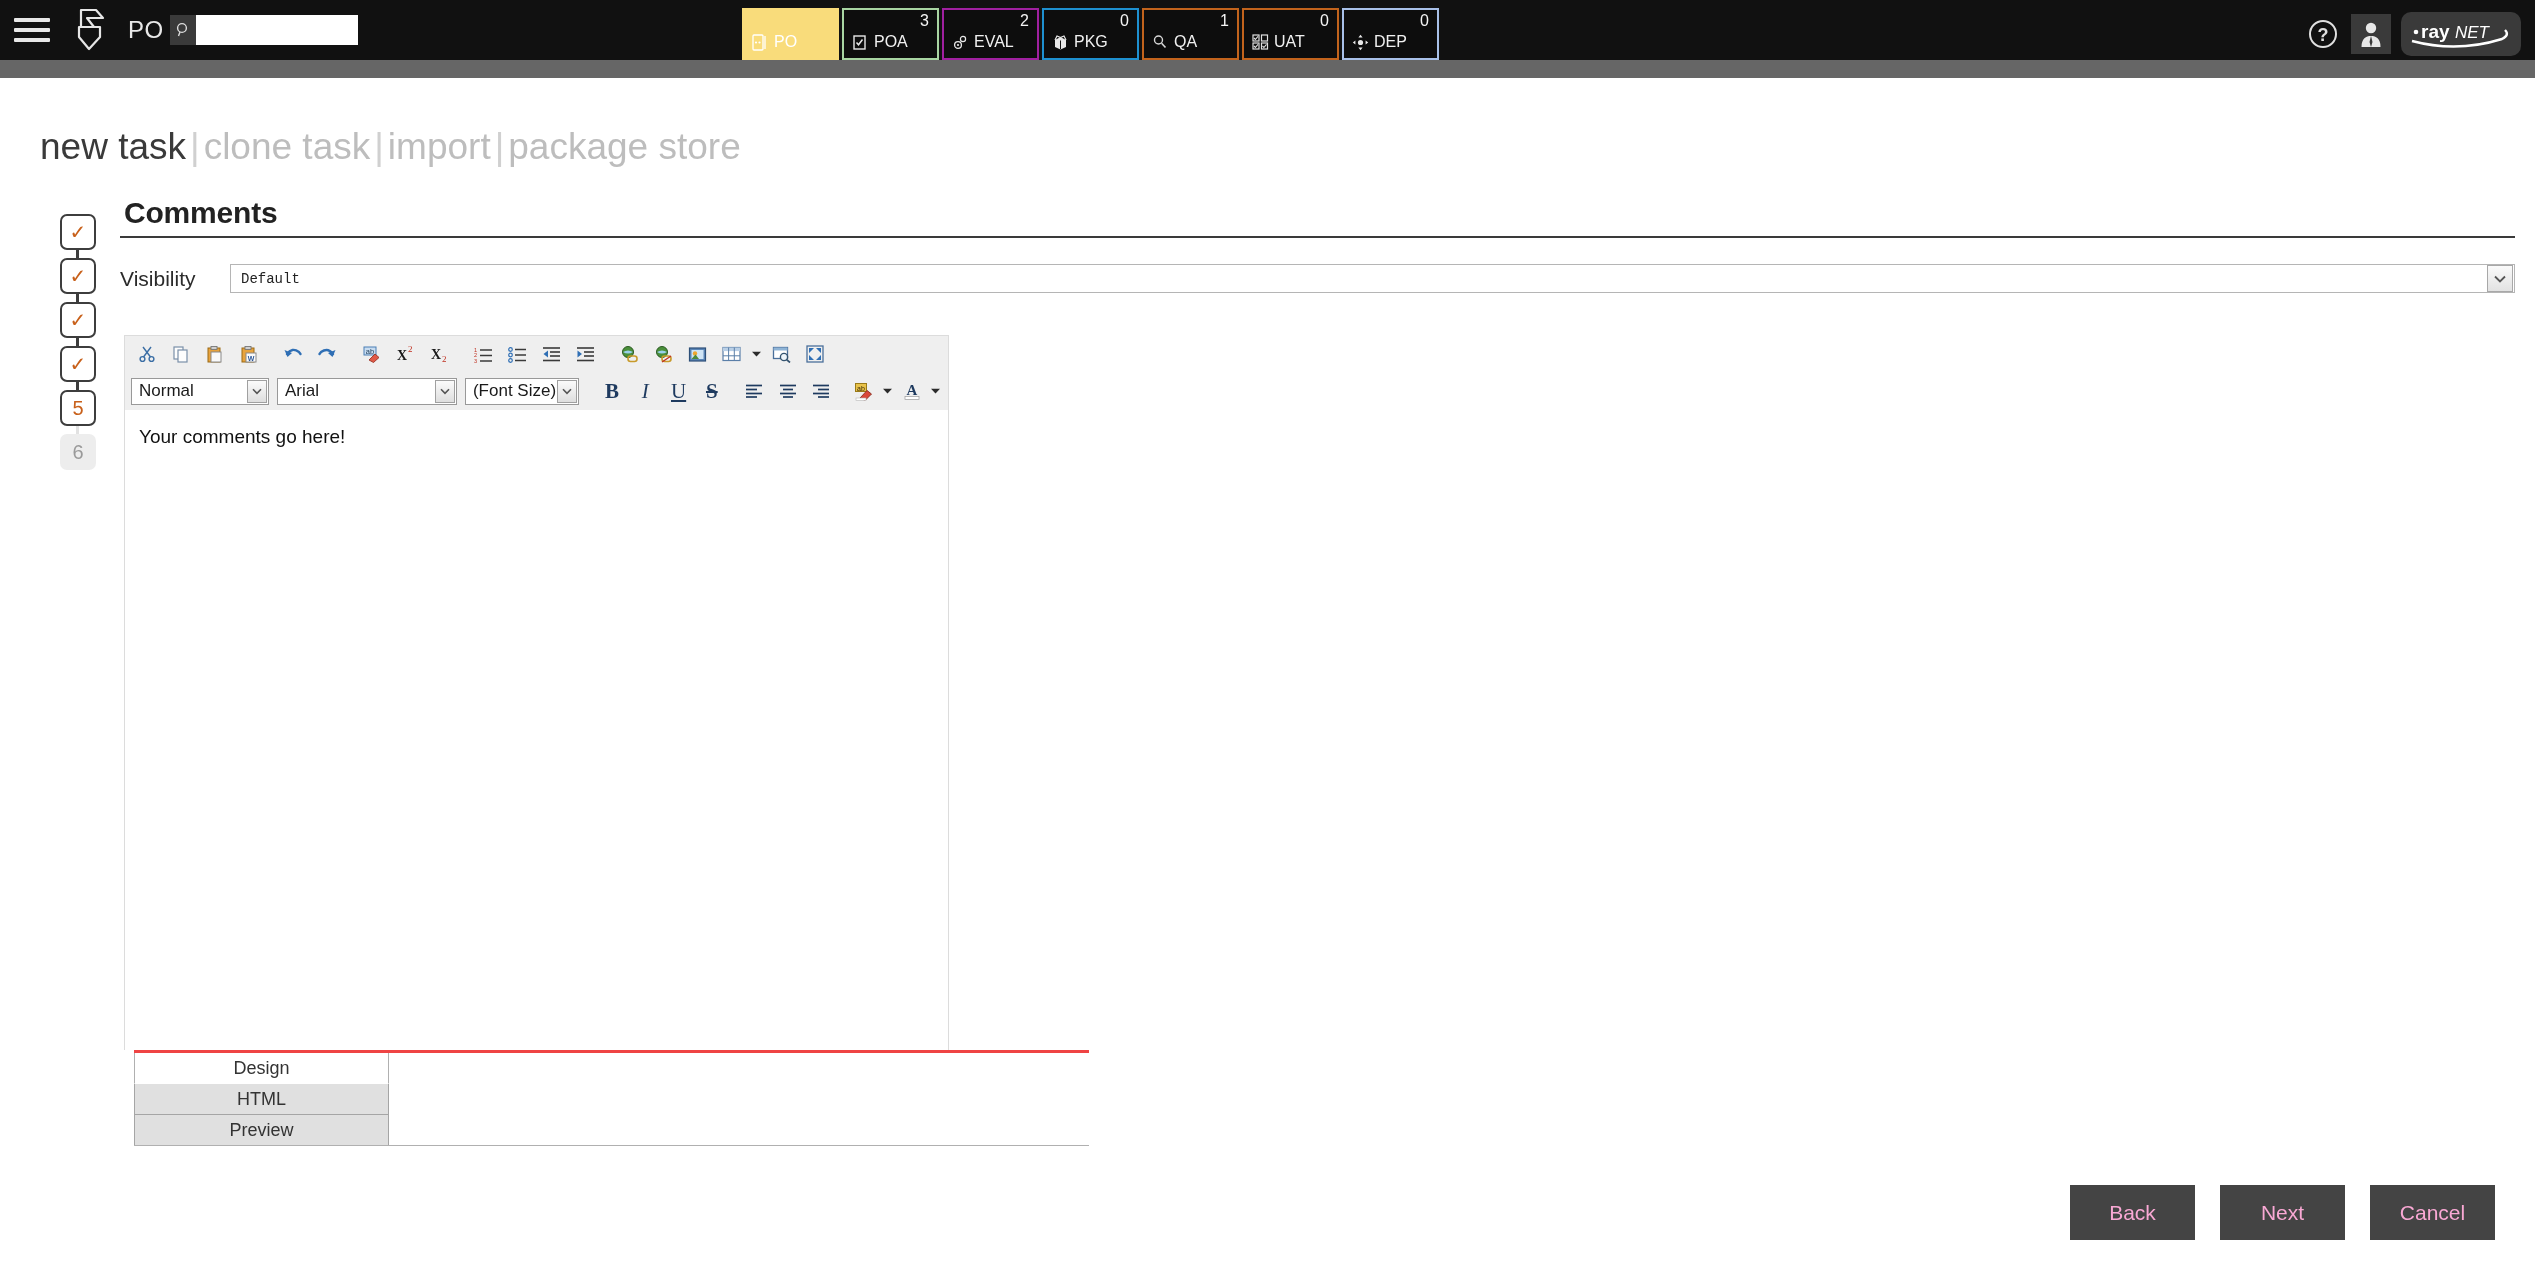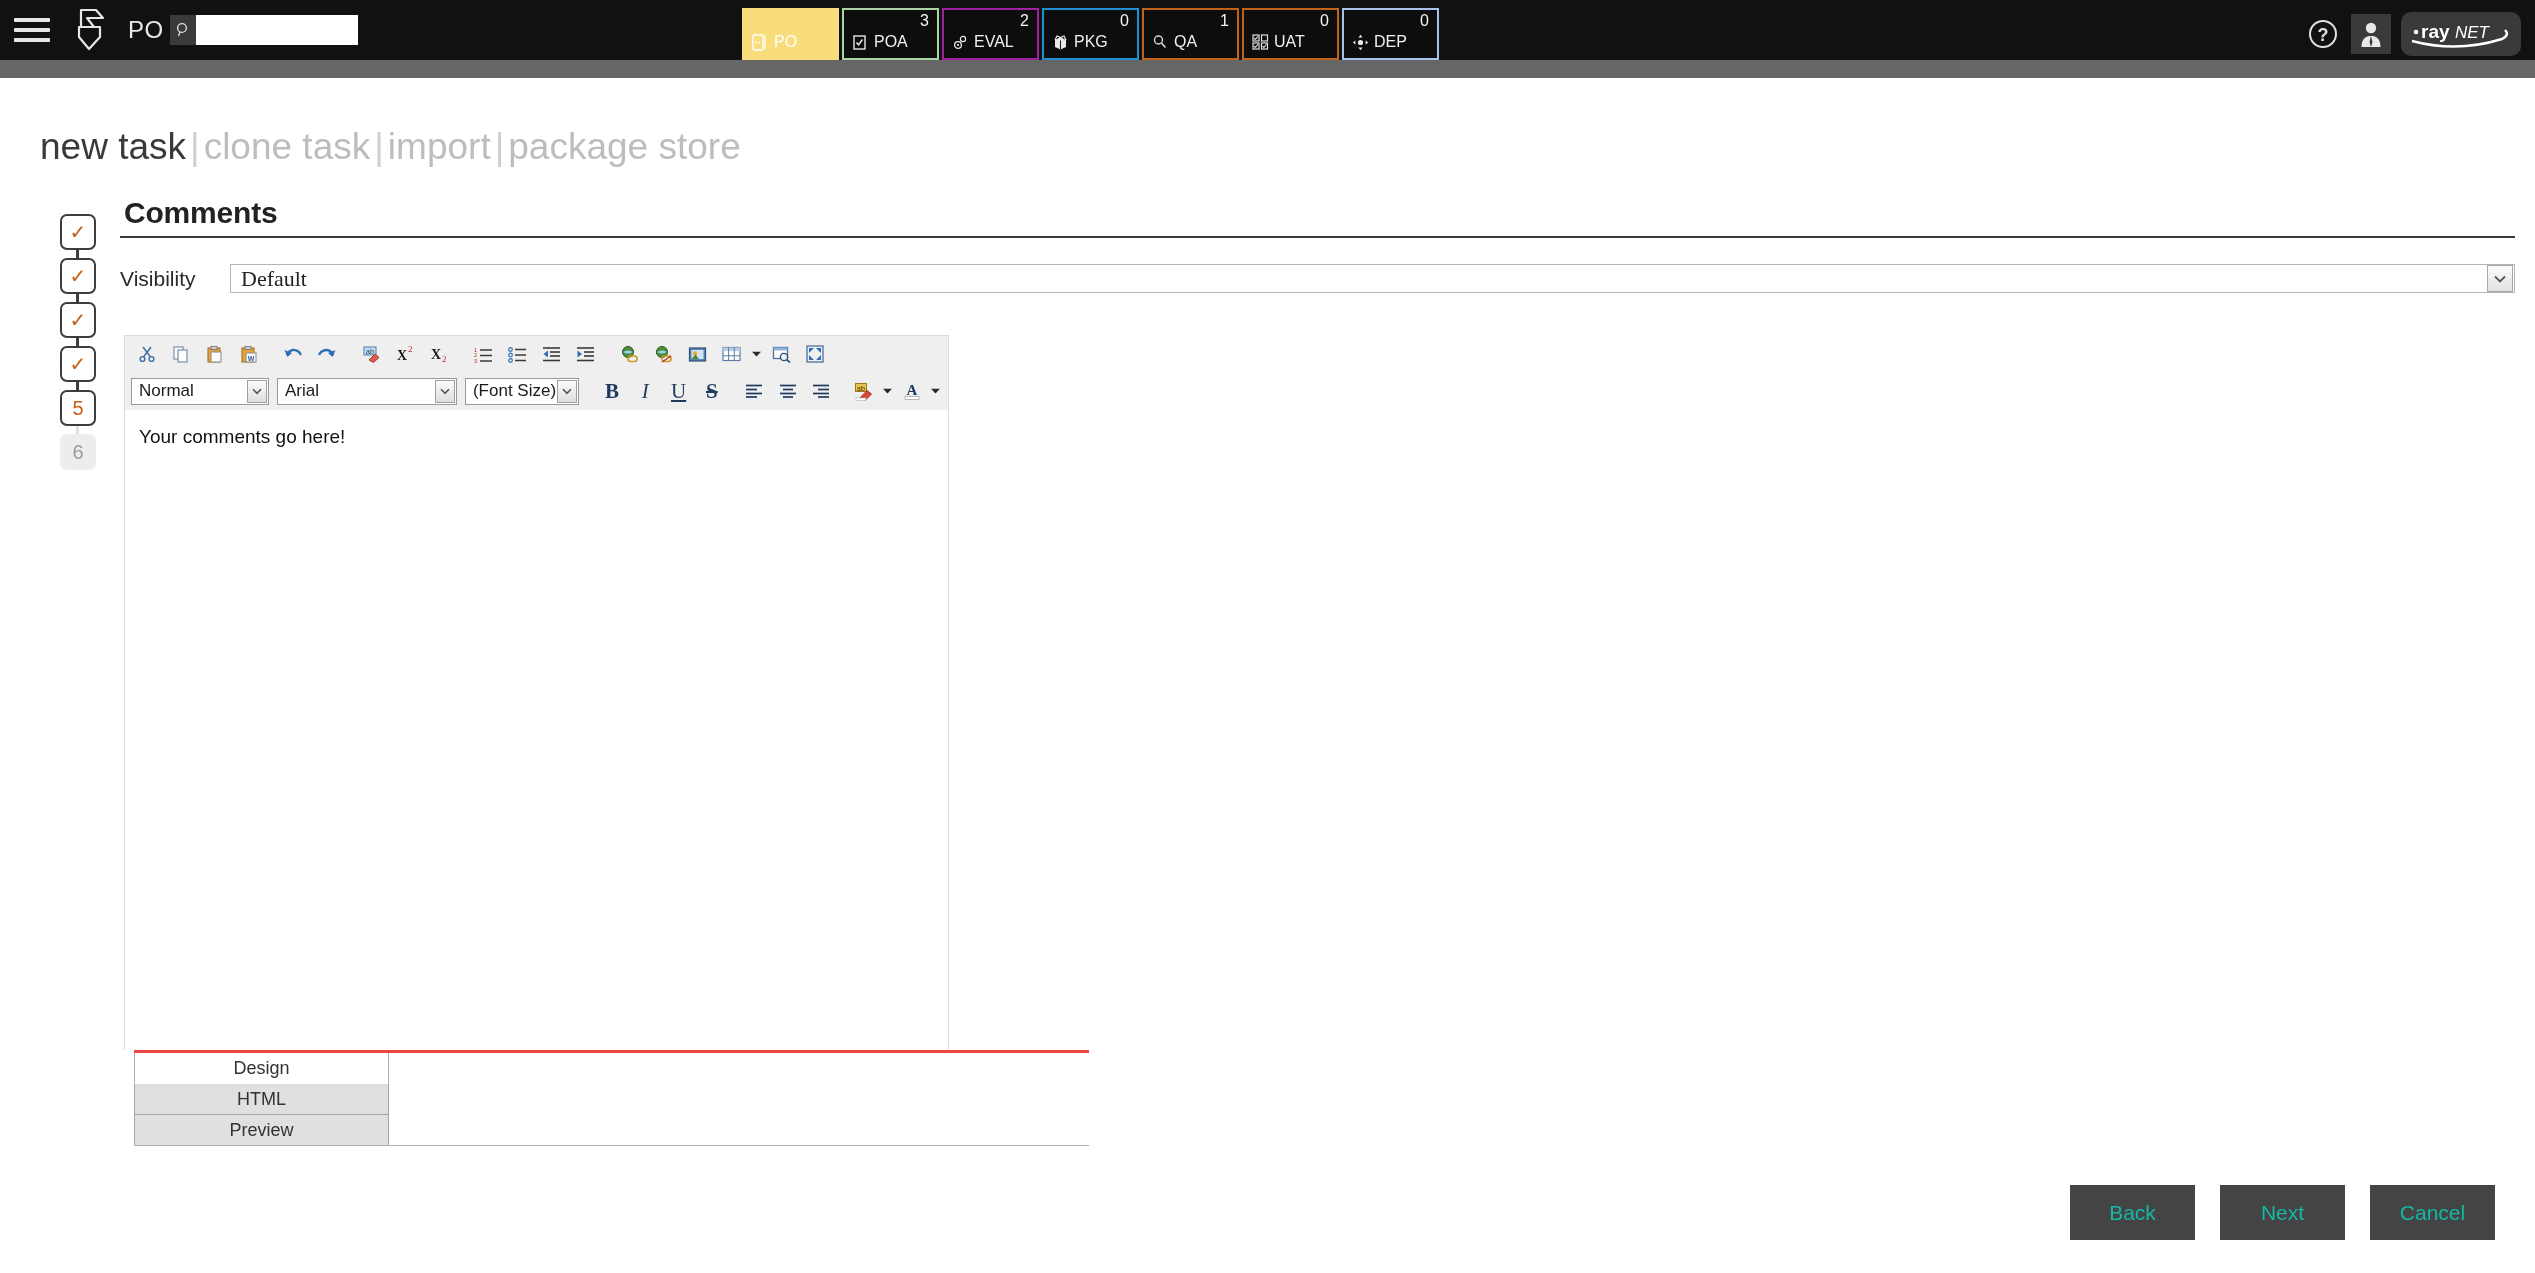--- a/index.html
+++ b/index.html
@@ -226,24 +226,24 @@
     font-family: "Liberation Sans", sans-serif;
   }
   .visibility-select {
     flex: 1;
     height: 29px;
     border: 1px solid #b5b5b5;
     background: #ffffff;
     display: flex; align-items: center;
     justify-content: space-between;
     padding-left: 10px;
-    font-size: 22px;
+    font-size: 14px;
     color: #222;
     cursor: pointer;
-    font-family: Liberation Serif, serif;
+    font-family: Liberation Mono, monospace;
   }
   .select-arrow-box {
     width: 26px; height: 27px;
     margin-right: 1px;
     background: linear-gradient(#fafafa, #e2e2e2);
     border: 1px solid #a8a8a8;
     display: flex; align-items: center; justify-content: center;
   }
 
   
@@ -360,21 +360,21 @@
   
   .footer-actions {
     position: absolute;
     right: 40px; bottom: 33px;
     display: flex;
     gap: 25px;
   }
   .action-btn {
     width: 125px; height: 55px;
     background: #444444;
-    color: #14b8a6;
+    color: #f9a8d4;
     border: none;
     font-size: 21px;
     cursor: pointer;
     display: flex; align-items: center; justify-content: center;
     font-family: "Liberation Sans", sans-serif;
   }
 
   .page-wrap { position: relative; width: 2535px; height: 1273px; }
 </style>
 </head>

